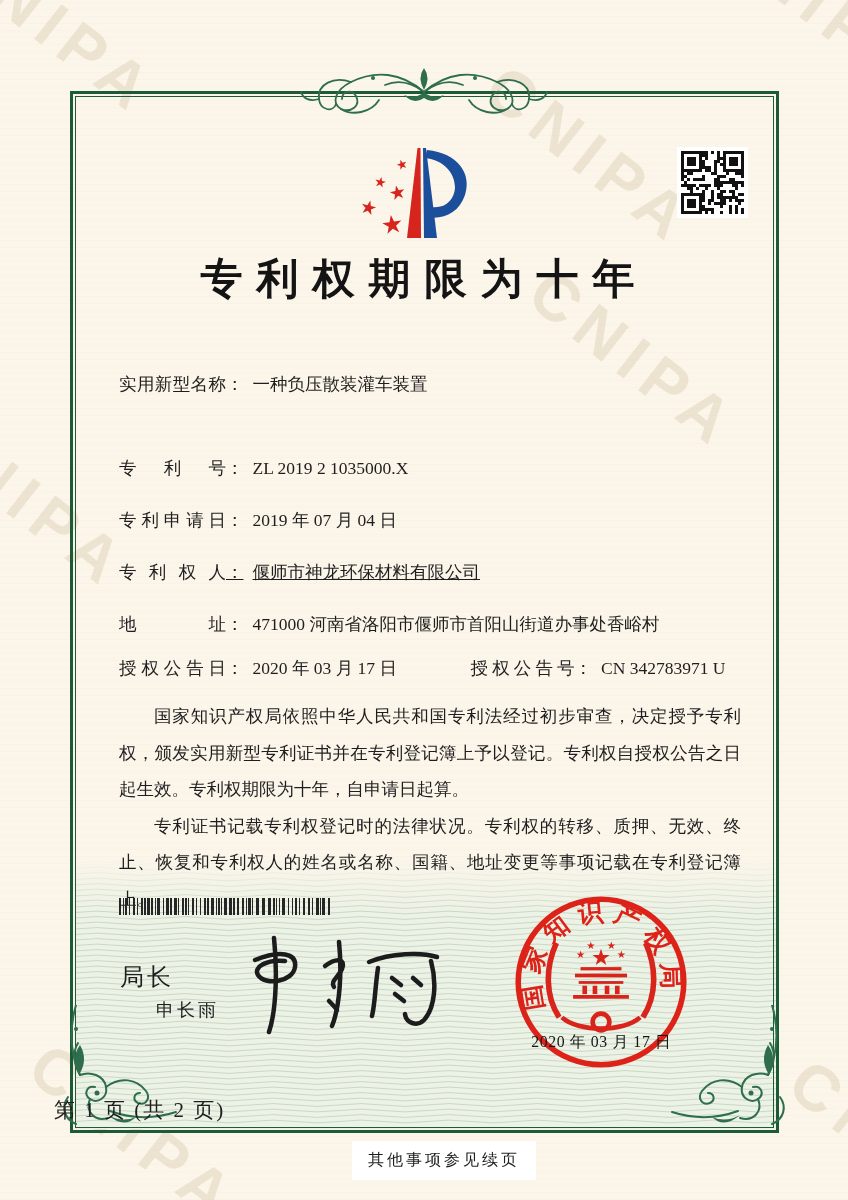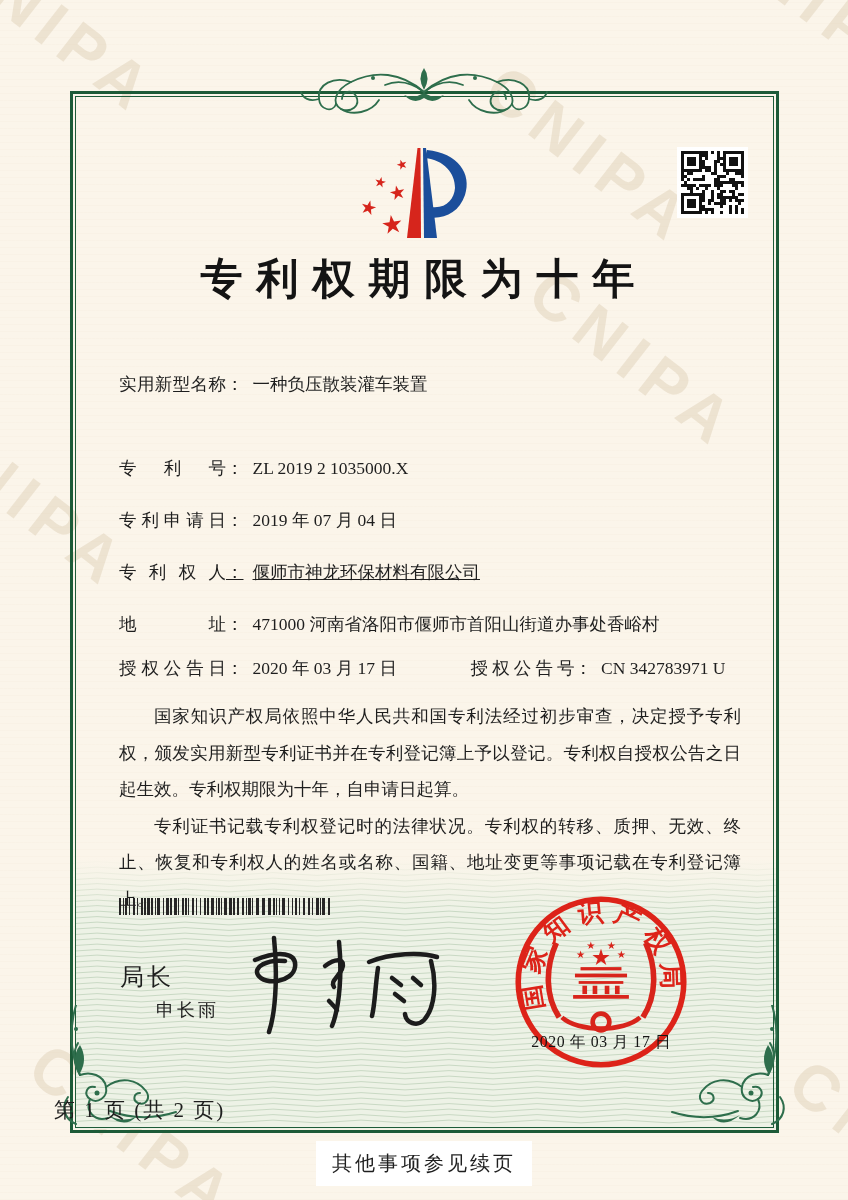--- a/index.html
+++ b/index.html
@@ -35,22 +35,22 @@
   .body-text{position:absolute;left:119px;top:698px;width:622px;font-size:17.5px;line-height:36.5px;
     text-align:justify;z-index:3;}
   .body-text p{margin:0;text-indent:2em;}
   .barcode{position:absolute;left:119px;top:898px;width:218px;height:17px;z-index:3;line-height:0;}
   .signoff-title{position:absolute;left:120px;top:961px;font-size:24px;letter-spacing:3px;z-index:3;}
   .signoff-name{position:absolute;left:120px;top:998px;font-size:18px;letter-spacing:3px;z-index:3;margin-left:36px;}
   .signature{position:absolute;left:225px;top:926px;z-index:3;}
   .seal{position:absolute;left:508px;top:889px;width:186px;height:186px;z-index:4;}
   .page-info{position:absolute;left:54px;top:1096px;width:709px;text-align:left;font-size:21px;
     letter-spacing:2px;z-index:3;}
-  .cont-note{position:absolute;left:424px;top:1141px;transform:translateX(-50%);background:#ffffff;
-    padding:9px 16px;font-size:20px;letter-spacing:3px;z-index:3;white-space:nowrap;}
+  .cont-note{position:absolute;left:444px;top:1141px;transform:translateX(-50%);background:#ffffff;
+    padding:9px 16px;font-size:16px;letter-spacing:3px;z-index:3;white-space:nowrap;}
 </style>
 </head>
 <body>
 
 <div class="page">
 
   <div class="wm" style="left:-70px;top:-12px;">CNIPA</div>
   <div class="wm" style="left:695px;top:-34px;">CNIPA</div>
   <div class="wm" style="left:468px;top:118px;">CNIPA</div>
   <div class="wm" style="left:512px;top:322px;">CNIPA</div>

